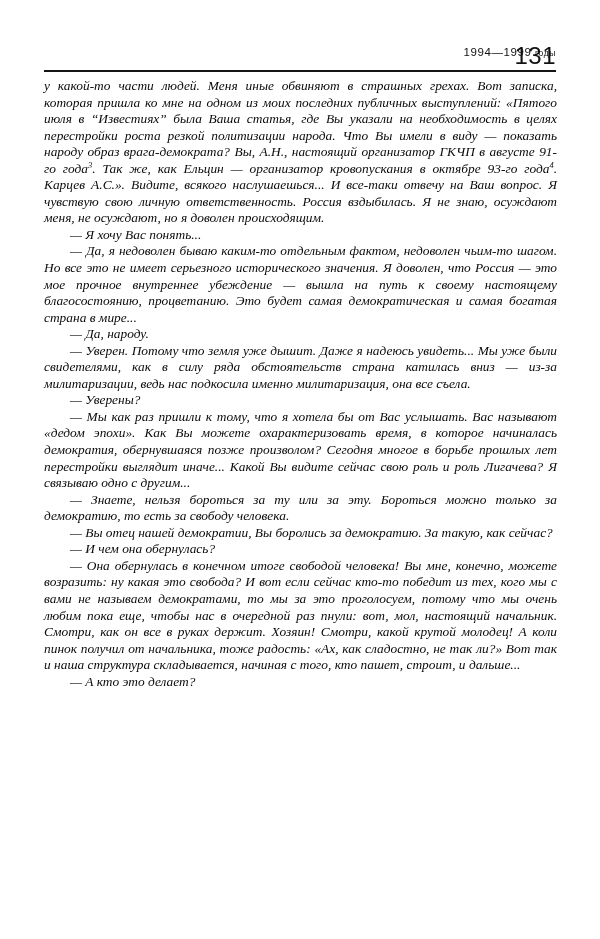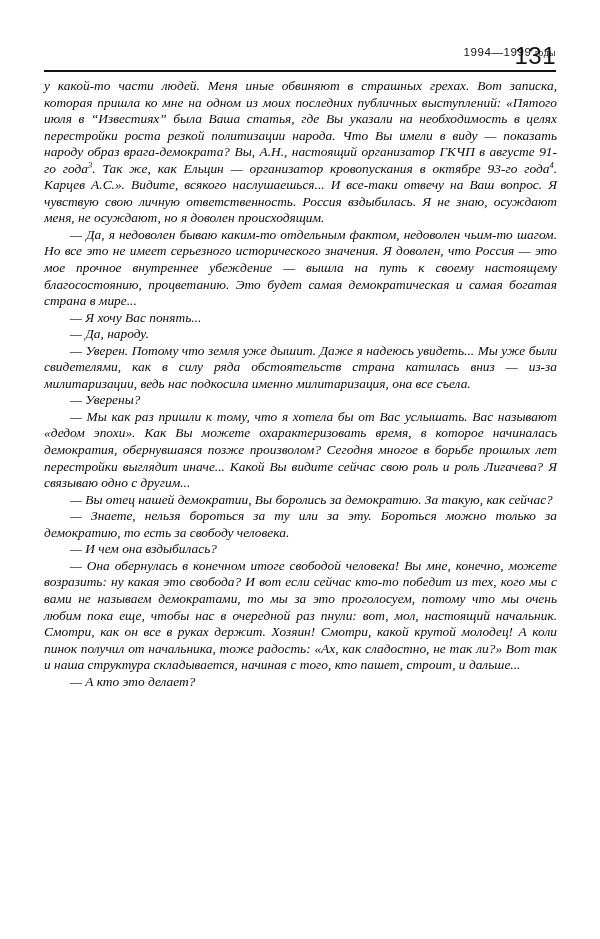--- a/index.html
+++ b/index.html
@@ -95,39 +95,39 @@
   <div class="runhead">
     <div class="runhead-title"><span class="yrs">1994—1999</span> <span class="word">годы</span></div>
     <div class="runhead-folio">131</div>
   </div>
   <div class="runhead-rule"></div>
 
   <div class="textblock">
 
     <p><span>у какой-то части людей. Меня иные обвиняют в страшных грехах. Вот записка, которая пришла ко мне на одном из моих последних публичных выступлений: «Пятого июля в “Известиях” была Ваша статья, где Вы указали на необходимость в целях перестройки роста резкой политизации народа. Что Вы имели в виду — показать народу образ врага-демократа? Вы, А.Н., настоящий организатор ГКЧП в августе 91-го года</span><sup>3</sup><span>. Так же, как Ельцин — организатор кровопускания в октябре 93-го года</span><sup>4</sup><span>. Карцев А.С.». Видите, всякого наслушаешься... И все-таки отвечу на Ваш вопрос. Я чувствую свою личную ответственность. Россия вздыбилась. Я не знаю, осуждают меня, не осуждают, но я доволен происходящим.</span></p>
 
+    <p class="ind it">— Я хочу Вас понять...</p>
+
     <p class="ind">— Да, я недоволен бываю каким-то отдельным фактом, недоволен чьим-то шагом. Но все это не имеет серьезного исторического значения. Я доволен, что Россия — это мое прочное внутреннее убеждение — вышла на путь к своему настоящему благосостоянию, процветанию. Это будет самая демократическая и самая богатая страна в мире...</p>
-
-    <p class="ind it">— Я хочу Вас понять...</p>
 
 
     <p class="ind">— Да, народу.</p>
 
     <p class="ind">— Уверен. Потому что земля уже дышит. Даже я надеюсь увидеть... Мы уже были свидетелями, как в силу ряда обстоятельств страна катилась вниз — из-за милитаризации, ведь нас подкосила именно милитаризация, она все съела.</p>
 
     <p class="ind it">— Уверены?</p>
 
     <p class="ind it">— Мы как раз пришли к тому, что я хотела бы от Вас услышать. Вас называют «дедом эпохи». Как Вы можете охарактеризовать время, в которое начиналась демократия, обернувшаяся позже произволом? Сегодня многое в борьбе прошлых лет перестройки выглядит иначе... Какой Вы видите сейчас свою роль и роль Лигачева? Я связываю одно с другим...</p>
 
 
+    <p class="ind">— Знаете, нельзя бороться за ту или за эту. Бороться можно только за демократию, то есть за свободу человека.</p>
+
     <p class="ind it">— Вы отец нашей демократии, Вы боролись за демократию. За такую, как сейчас?</p>
 
-    <p class="ind">— Знаете, нельзя бороться за ту или за эту. Бороться можно только за демократию, то есть за свободу человека.</p>
-
-    <p class="ind it">— И чем она вздыбилась?</p>
+    <p class="ind it">— И чем она обернулась?</p>
 
     <p class="ind">— Она обернулась в конечном итоге свободой человека! Вы мне, конечно, можете возразить: ну какая это свобода? И вот если сейчас кто-то победит из тех, кого мы с вами не называем демократами, то мы за это проголосуем, потому что мы очень любим пока еще, чтобы нас в очередной раз пнули: вот, мол, настоящий начальник. Смотри, как он все в руках держит. Хозяин! Смотри, какой крутой молодец! А коли пинок получил от начальника, тоже радость: «Ах, как сладостно, не так ли?» Вот так и наша структура складывается, начиная с того, кто пашет, строит, и дальше...</p>
 
 
     <p class="ind">— А кто это делает?</p>
 
   </div>
 
 </div>
 

